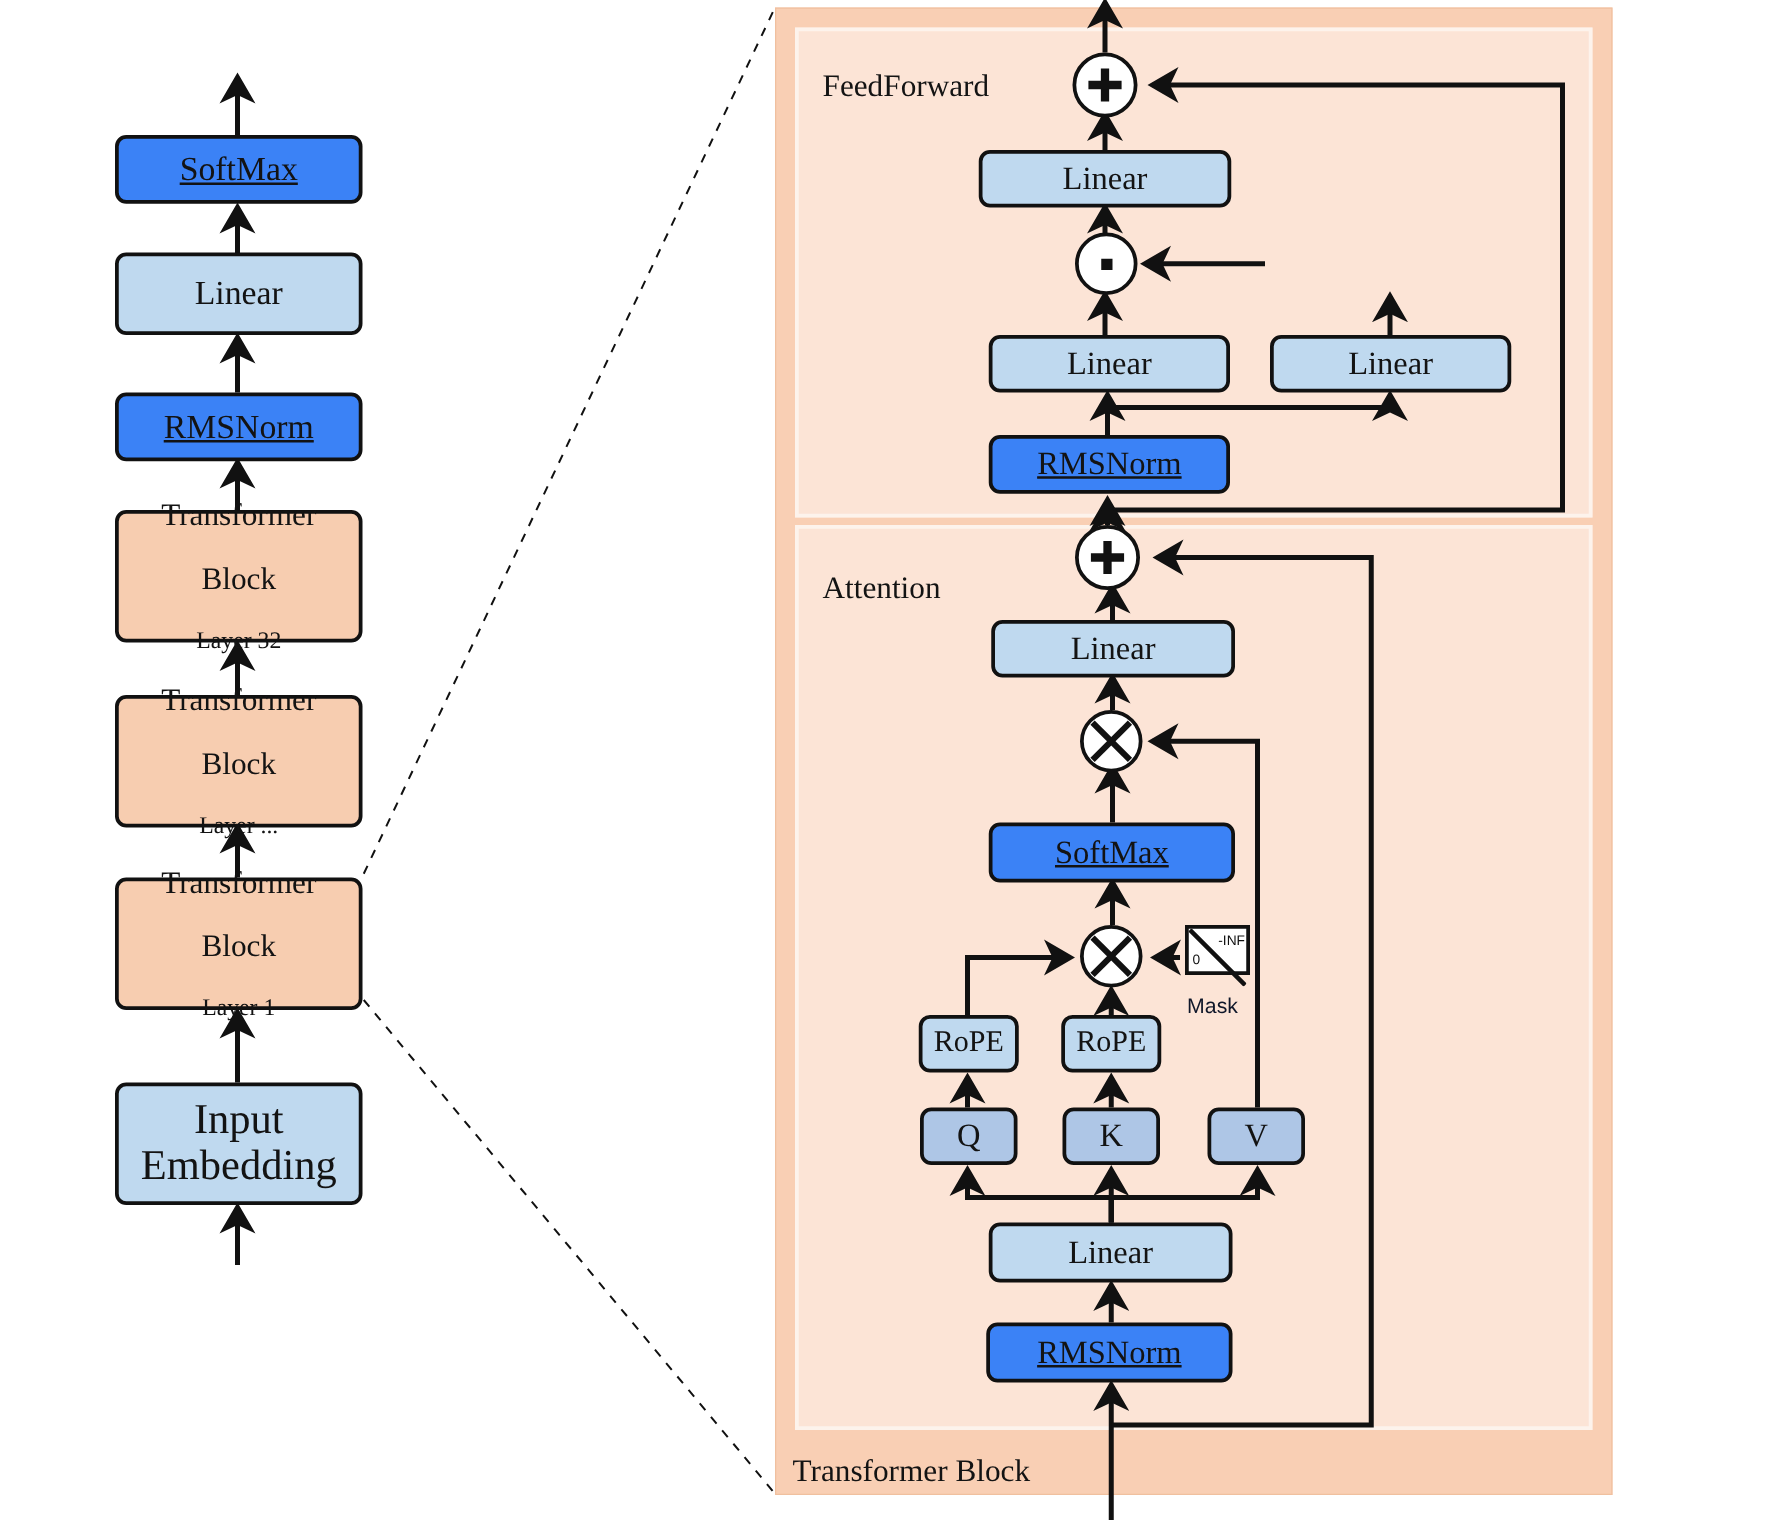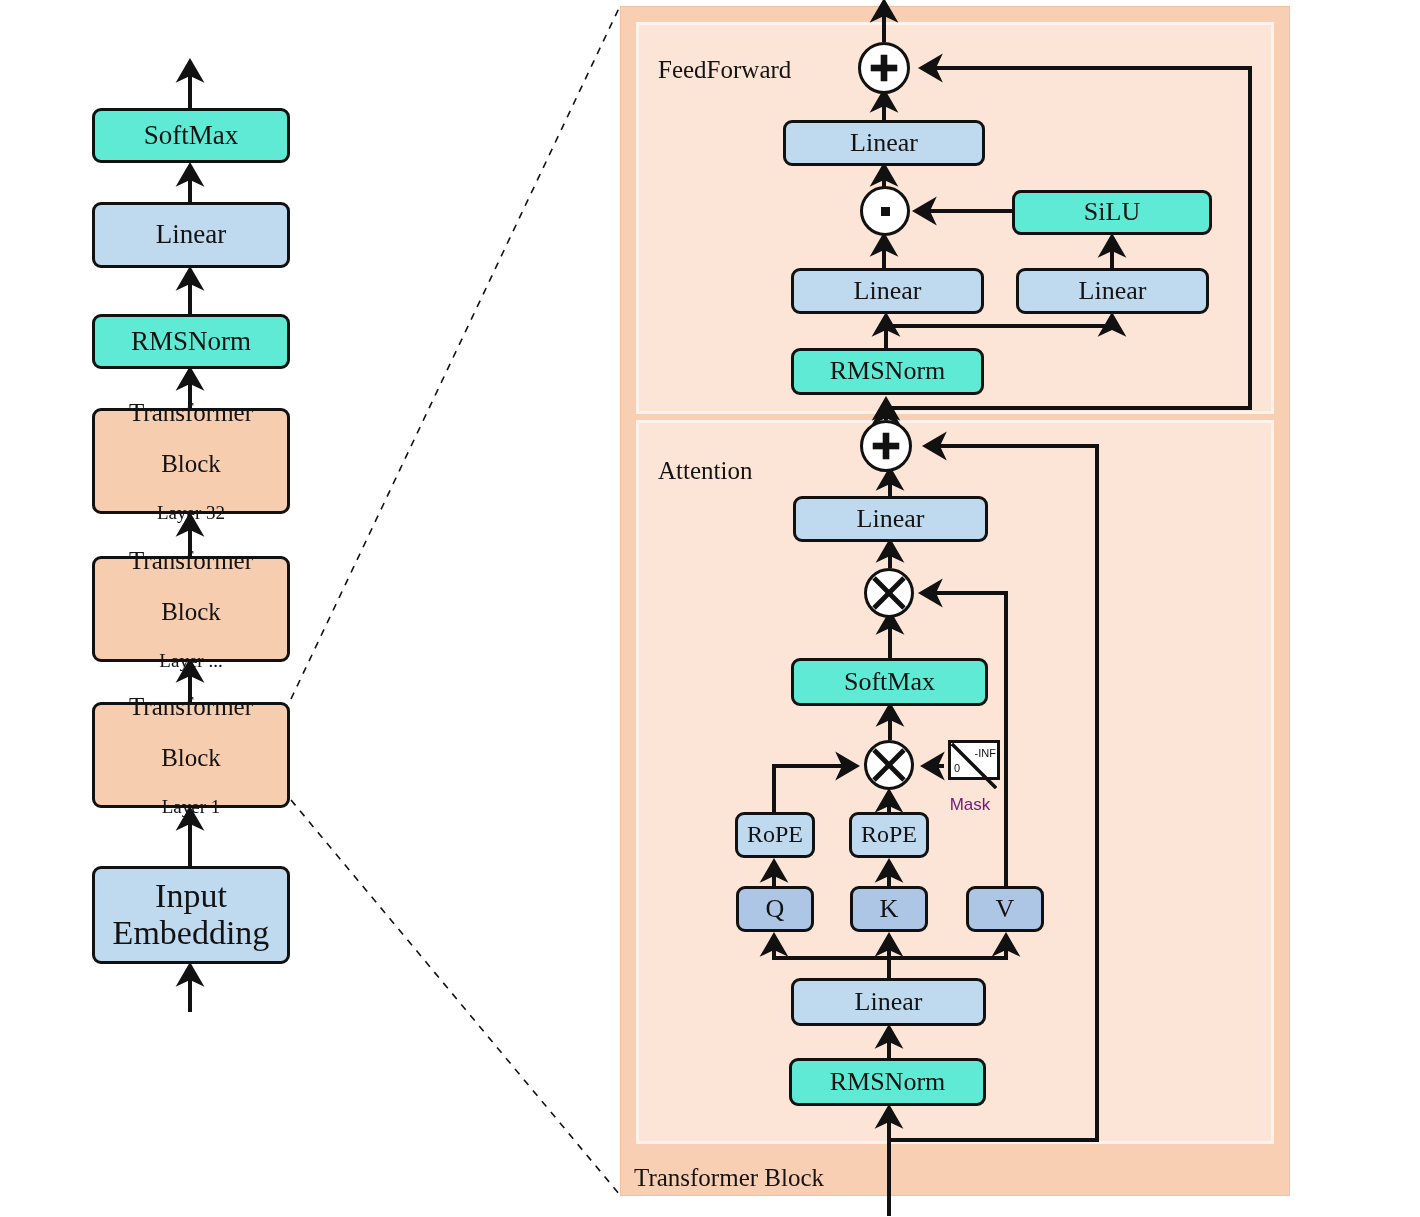--- a/index.html
+++ b/index.html
@@ -8,21 +8,21 @@
        -webkit-font-smoothing:antialiased;}
   #root{position:absolute;inset:0;width:1420px;height:1217px;overflow:hidden;background:#ffffff;}
 
   
   .node{position:absolute;box-sizing:border-box;border:3px solid #111;
         border-radius:9px;display:flex;flex-direction:column;
         align-items:center;justify-content:center;text-align:center;
         color:#131313;line-height:1.08;z-index:6;}
   .node .ttl{display:block;}
   .node .sub{display:block;font-size:19px;margin-top:2px;}
-  .green{background:#5eead4;}
+  .green{background:#3b82f6;text-decoration:underline;}
   .blue{background:#bfd9ef;}
   .blue2{background:#aec6e6;}
   .peach{background:#f7cdb0;gap:24px;}
 
   
   .outerblock{position:absolute;box-sizing:border-box;background:#f9cfb4;
               border:1px solid #f0c09f;z-index:1;}
   .panel{position:absolute;box-sizing:border-box;background:#fce4d6;
          border:3px solid #fdf3ec;z-index:2;}
   .panel-label{position:absolute;font-size:25px;color:#131313;z-index:7;white-space:nowrap;}
@@ -35,21 +35,21 @@
   .op .dot{position:absolute;left:50%;top:50%;width:9px;height:9px;
            margin:-4.5px 0 0 -4.5px;background:#111;}
 
   
   .maskbox{position:absolute;box-sizing:border-box;background:#fff;border:3px solid #111;z-index:8;}
   .maskbox svg{position:absolute;inset:0;}
   .mask-inf{position:absolute;right:1px;top:4px;font-size:11px;
             font-family:"Liberation Sans","DejaVu Sans",sans-serif;color:#111;}
   .mask-zero{position:absolute;left:3px;bottom:3px;font-size:11px;
              font-family:"Liberation Sans","DejaVu Sans",sans-serif;color:#111;}
-  .mask-cap{position:absolute;font-size:17px;color:#701a75;text-align:center;
+  .mask-cap{position:absolute;font-size:17px;color:#0f172a;text-align:center;
             font-family:"Liberation Sans","DejaVu Sans",sans-serif;z-index:8;white-space:nowrap;}
 
   
   .wires{position:absolute;left:0;top:0;width:1420px;height:1217px;
          pointer-events:none;z-index:4;}
   .ln{stroke:#111;stroke-width:4;fill:none;}
   .dash{stroke:#111;stroke-width:1.6;fill:none;stroke-dasharray:7 7;}
 </style>
 </head>
 <body>
@@ -181,23 +181,20 @@
 
     <path class="ln" d="M889,1216 L889,1108" marker-end="url(#ah)"></path>
 
     <path class="ln" d="M889,1140 L1097,1140 L1097,446 L926,446" marker-end="url(#ah)"></path>
   </svg>
 
   <div class="node blue" style="left:783px;top:120px;width:202px;height:46px;font-size:26px;">
     <span class="ttl">Linear</span>
   </div>
 
-  <div class="node green" style="left:1012px;top:190px;width:200px;height:45px;font-size:26px;">
-    <span class="ttl">SiLU</span>
-  </div>
 
   <div class="node blue" style="left:791px;top:268px;width:193px;height:46px;font-size:26px;">
     <span class="ttl">Linear</span>
   </div>
 
   <div class="node blue" style="left:1016px;top:268px;width:193px;height:46px;font-size:26px;">
     <span class="ttl">Linear</span>
   </div>
 
   <div class="node green" style="left:791px;top:348px;width:193px;height:47px;font-size:26px;">

